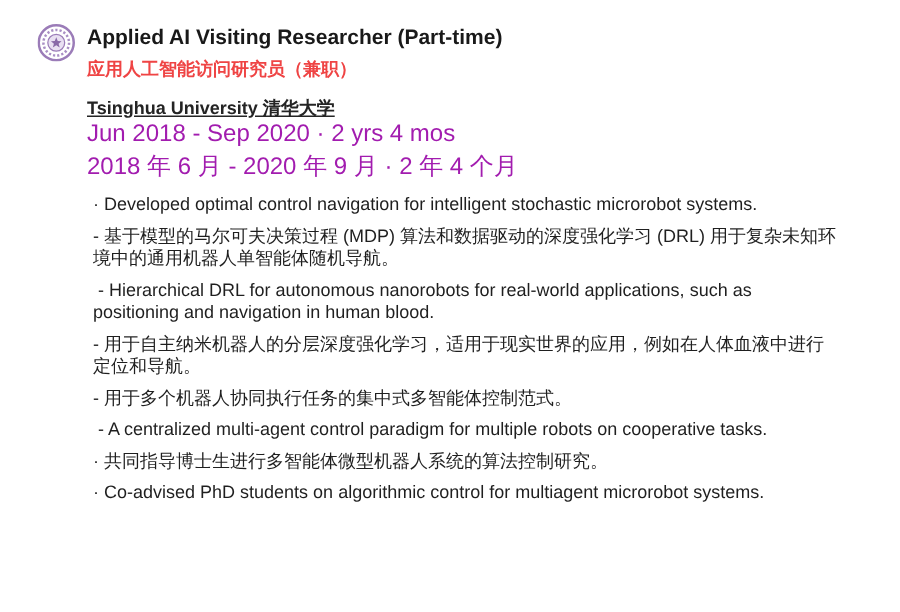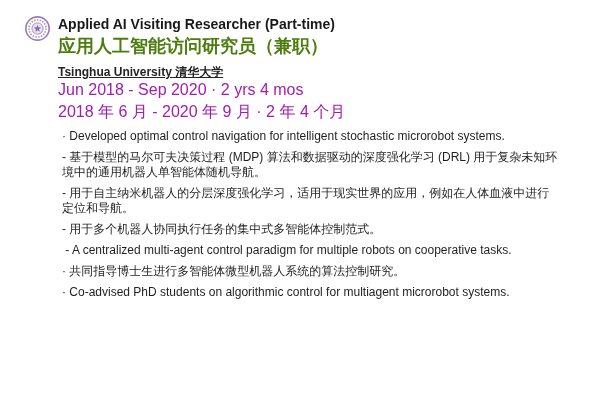--- a/index.html
+++ b/index.html
@@ -31,23 +31,23 @@
     padding-left: 8px;
     flex: 1;
   }
   .title-en {
     font-size: 14px;
     font-weight: 700;
     color: #191919;
     line-height: 18px;
   }
   .title-zh {
-    font-size: 18px;
+    font-size: 12px;
     font-weight: 700;
-    color: #4d7c0f;
+    color: #ef4444;
     line-height: 19px;
     margin-top: 4px;
   }
   .company {
     font-size: 12px;
     font-weight: 600;
     color: #242424;
     line-height: 15px;
     margin-top: 9px;
     cursor: pointer;
@@ -100,20 +100,21 @@
       <div class="company">Tsinghua University 清华大学</div>
       <div class="dates">Jun 2018 - Sep 2020 · 2 yrs 4 mos</div>
       <div class="dates dates-zh">2018 年 6 月 - 2020 年 9 月 · 2 年 4 个月</div>
     </div>
 
   </div>
 
   <div class="description">
     <p>· Developed optimal control navigation for intelligent stochastic microrobot systems.</p>
     <p>- 基于模型的马尔可夫决策过程 (MDP) 算法和数据驱动的深度强化学习 (DRL) 用于复杂未知环境中的通用机器人单智能体随机导航。</p>
+    <p> - Hierarchical DRL for autonomous nanorobots for real-world applications, such as positioning and navigation in human blood.</p>
     <p>- 用于自主纳米机器人的分层深度强化学习，适用于现实世界的应用，例如在人体血液中进行定位和导航。</p>
     <p>- 用于多个机器人协同执行任务的集中式多智能体控制范式。</p>
     <p> - A centralized multi-agent control paradigm for multiple robots on cooperative tasks.</p>
     <p>· 共同指导博士生进行多智能体微型机器人系统的算法控制研究。</p>
     <p>· Co-advised PhD students on algorithmic control for multiagent microrobot systems.</p>
 
   </div>
 
 </div>
 

